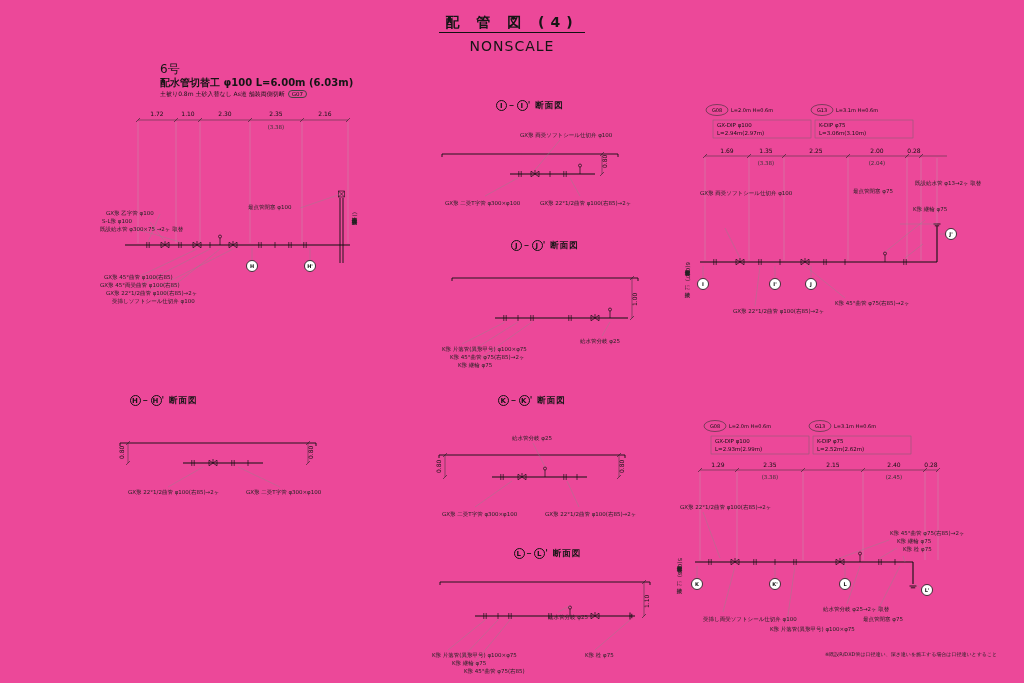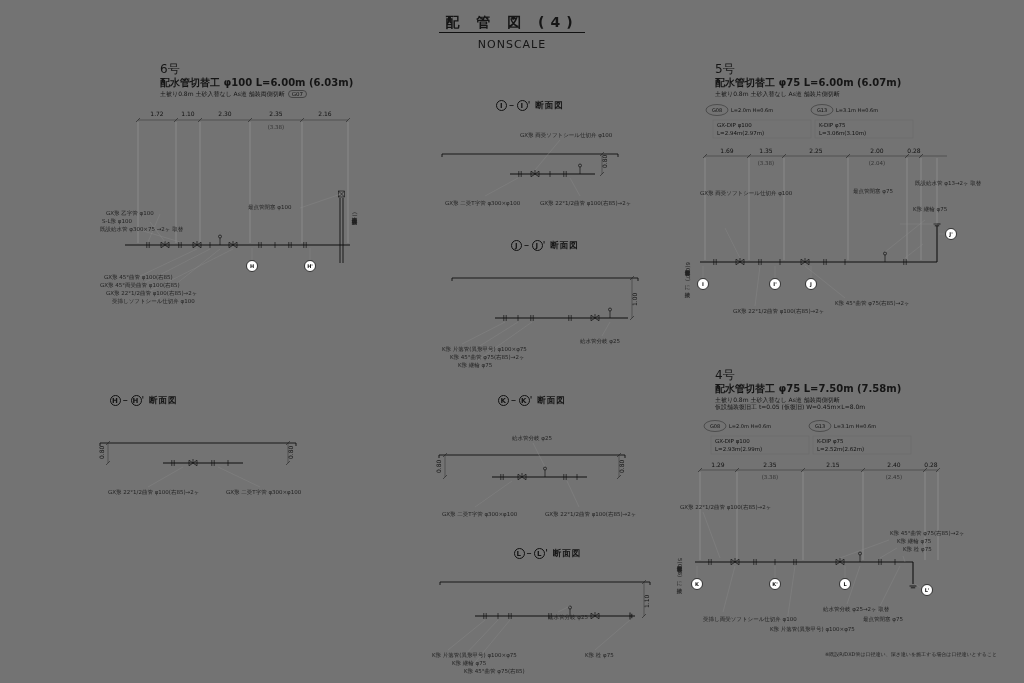--- a/index.html
+++ b/index.html
@@ -1,21 +1,21 @@
 <!DOCTYPE html>
 <html><head>
 <meta charset="utf-8">
 <style>
   * { margin:0; padding:0; box-sizing:border-box; }
   html,body { width:1024px; height:683px; }
   body { background:#fdfdfd; font-family:"DejaVu Sans",sans-serif; color:#151515; position:relative; overflow:hidden; }
-  .sheet { position:absolute; inset:0; background:#737373; }
+  .sheet { position:absolute; inset:0; background:#ec4899; }
   .main-title { position:absolute; top:14px; left:0; right:0; text-align:center; font-size:14px; font-weight:bold; letter-spacing:6px; }
   .main-title span { border-bottom:1.5px solid #111; padding:0 6px 2px; }
-  .subtitle { position:absolute; top:38px; left:0; right:0; text-align:center; font-size:11px; letter-spacing:1px; }
+  .subtitle { position:absolute; top:38px; left:0; right:0; text-align:center; font-size:14px; letter-spacing:1px; }
   .diag { position:absolute; }
   .tblock { line-height:1.25; }
   .dno { font-size:12px; font-weight:normal; }
   .dtitle { font-size:10px; font-weight:bold; }
   .dcond { font-size:6px; }
   .badge { display:inline-block; border:1px solid #444; border-radius:7px; padding:0 3px; font-size:5.5px; margin-left:3px; }
   .heading { font-size:8.5px; font-weight:bold; text-align:center; letter-spacing:1px; }
   .circ { display:inline-block; width:11px; height:11px; line-height:10px; border:1px solid #111; border-radius:50%; text-align:center; font-size:7px; font-weight:bold; }
   .lbl { position:absolute; font-size:5.5px; white-space:nowrap; line-height:1.1; color:#222; }
   .vlbl { writing-mode:vertical-rl; }
@@ -217,21 +217,21 @@
         <path class="ldr" d="M105,48 L130,18"></path>
           <path class="ldr" d="M88,56 L55,74"></path>
           <path class="ldr" d="M140,56 L150,74"></path>
       </g>
     </svg>
     <div class="lbl" style="left:90px;top:32px">GX形 両受ソフトシール仕切弁 φ100</div>
     <div class="lbl" style="left:15px;top:100px">GX形 二受T字管 φ300×φ100</div>
     <div class="lbl" style="left:110px;top:100px">GX形 22°1/2曲管 φ100(右85)→2ヶ</div>
   </section>
 
-  <section class="diag" style="left:88px;top:395px;width:220px;height:112px">
+  <section class="diag" style="left:108px;top:395px;width:220px;height:112px">
     <div class="heading" style="text-align:left;padding-left:22px">
       <span class="circ">H</span><span>－</span><span class="circ">H</span><span>'</span> <span>断面図</span>
     </div>
     <svg class="draw" style="top:20px" width="220" height="92" viewBox="0 0 220 92">
       <g>
         <line class="gl" x1="12" y1="28" x2="208" y2="28"></line>
         <line class="gl" x1="12" y1="28" x2="12" y2="31"></line>
           <line class="gl" x1="208" y1="28" x2="208" y2="31"></line>
       </g>
       <g>
@@ -334,25 +334,20 @@
       </g>
     </svg>
     <div class="lbl" style="left:2px;top:104px">K形 片落管(異形甲号) φ100×φ75</div>
     <div class="lbl" style="left:22px;top:112px">K形 継輪 φ75</div>
     <div class="lbl" style="left:34px;top:120px">K形 45°曲管 φ75(右85)</div>
     <div class="lbl" style="left:155px;top:104px">K形 栓 φ75</div>
     <div class="lbl" style="left:118px;top:66px">給水管分岐 φ25</div>
   </section>
 
   <section class="diag" style="left:685px;top:62px;width:302px;height:302px">
-    <div class="tblock" style="margin-left:30px">
-      <div class="dno">5号</div>
-      <div class="dtitle">配水管切替工 φ75 L=6.00m (6.07m)</div>
-      <div class="dcond">土被り0.8m 土砂入替なし As道 舗装片側切断</div>
-    </div>
     <svg class="draw" style="top:32px" width="302" height="270" viewBox="0 0 302 270">
       <g>
         <ellipse class="bellipse" cx="32" cy="16" rx="11" ry="5.5"></ellipse>
         <text class="badgetxt" x="32" y="18" text-anchor="middle">G08</text>
         <text class="badgetxt" x="46" y="18">L=2.0m H=0.6m</text>
         <ellipse class="bellipse" cx="137" cy="16" rx="11" ry="5.5"></ellipse>
         <text class="badgetxt" x="137" y="18" text-anchor="middle">G13</text>
         <text class="badgetxt" x="151" y="18">L=3.1m H=0.6m</text>
       </g>
       <g>
@@ -428,26 +423,20 @@
     <div class="lbl" style="left:15px;top:128px">GX形 両受ソフトシール仕切弁 φ100</div>
     <div class="lbl" style="left:168px;top:126px">最点管閉塞 φ75</div>
     <div class="lbl" style="left:228px;top:144px">K形 継輪 φ75</div>
     <div class="lbl" style="left:230px;top:118px">既設給水管 φ13→2ヶ 取替</div>
     <div class="lbl" style="left:48px;top:246px">GX形 22°1/2曲管 φ100(右85)→2ヶ</div>
     <div class="lbl" style="left:150px;top:238px">K形 45°曲管 φ75(右85)→2ヶ</div>
     <div class="lbl vlbl" style="left:0px;top:200px;height:90px">6号配水管切替工(G07)に接続</div>
   </section>
 
   <section class="diag" style="left:675px;top:368px;width:312px;height:312px">
-    <div class="tblock" style="margin-left:40px">
-      <div class="dno">4号</div>
-      <div class="dtitle">配水管切替工 φ75 L=7.50m (7.58m)</div>
-      <div class="dcond">土被り0.8m 土砂入替なし As道 舗装両側切断</div>
-      <div class="dcond">仮設舗装復旧工 t=0.05 (仮復旧) W=0.45m×L=8.0m</div>
-    </div>
     <svg class="draw" style="top:44px" width="312" height="240" viewBox="0 0 312 240">
       <g>
         <ellipse class="bellipse" cx="40" cy="14" rx="11" ry="5.5"></ellipse>
         <text class="badgetxt" x="40" y="16" text-anchor="middle">G08</text>
         <text class="badgetxt" x="54" y="16">L=2.0m H=0.6m</text>
         <ellipse class="bellipse" cx="145" cy="14" rx="11" ry="5.5"></ellipse>
         <text class="badgetxt" x="145" y="16" text-anchor="middle">G13</text>
         <text class="badgetxt" x="159" y="16">L=3.1m H=0.6m</text>
       </g>
       <g>

